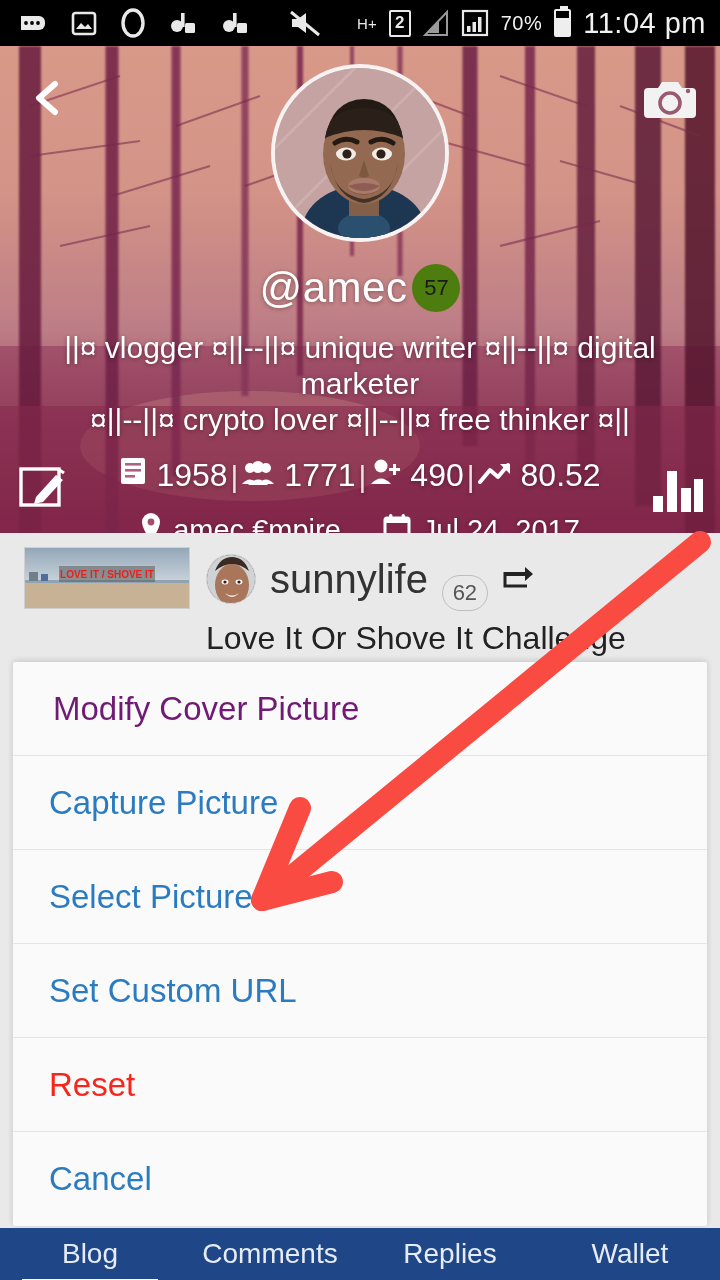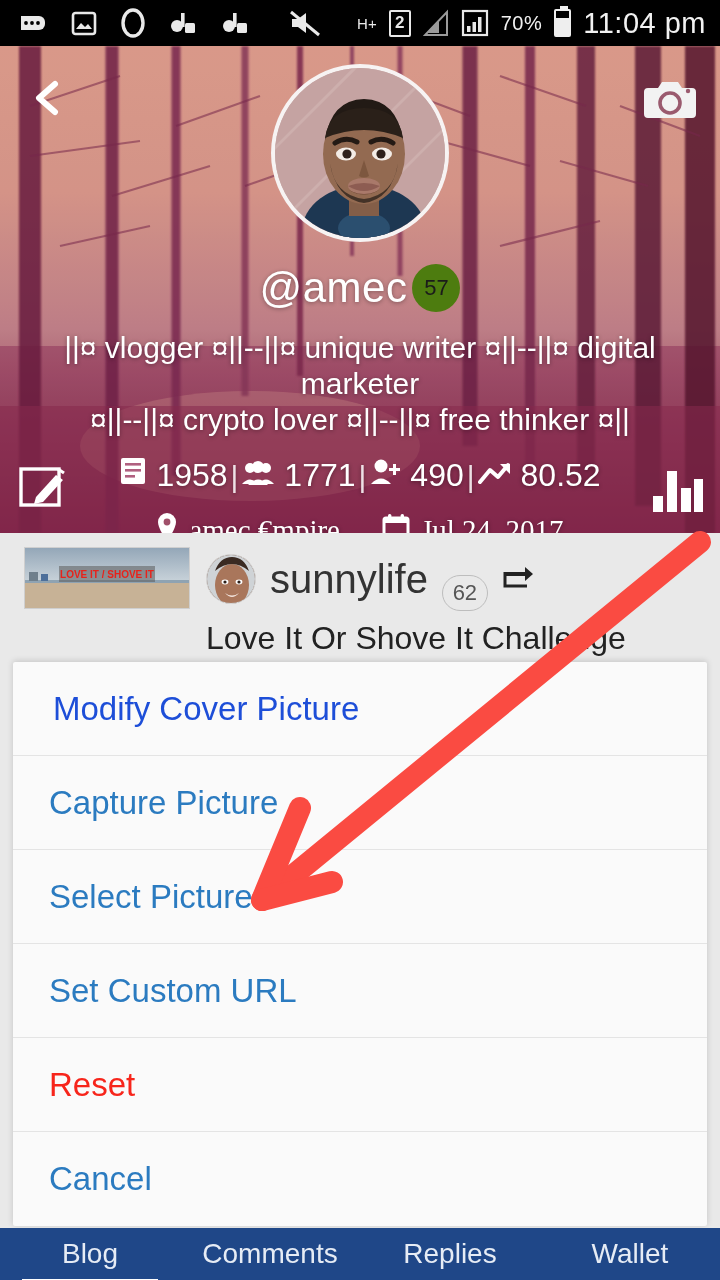--- a/index.html
+++ b/index.html
@@ -84,21 +84,21 @@
     color:#fff; font-size:32px; text-shadow:0 1px 4px rgba(0,0,0,.4);
   }
   .stat{ display:flex; align-items:center; gap:9px; }
   .sep{ opacity:.85; font-size:30px; padding:0 3px; }
 
   .meta{
     position:absolute; top:466px; left:0; width:100%;
     display:flex; align-items:center; justify-content:center; gap:42px;
     color:#fff; font-size:29px; text-shadow:0 1px 4px rgba(0,0,0,.4);
   }
-  .meta-item{ display:flex; align-items:center; gap:11px;font-family:Liberation Serif, serif; }
+  .meta-item{ display:flex; align-items:center; gap:11px; }
 
   .edit-icon{ position:absolute; left:18px; top:415px; width:48px; height:48px; cursor:pointer; }
   .chart-icon{ position:absolute; right:16px; top:418px; width:54px; height:50px; cursor:pointer; }
 
   
   .feed{
     position:absolute; top:533px; left:0; width:720px; height:700px;
     background:#e9e9e9;
   }
   .post{
@@ -133,21 +133,21 @@
     background:#fafafa; border-radius:2px;
     box-shadow:0 -1px 6px rgba(0,0,0,.16);
     overflow:hidden;
   }
   .sheet-row{
     height:94px; display:flex; align-items:center;
     padding:0 36px; border-bottom:1px solid #e4e4e4;
     font-size:33px;
   }
   .sheet-row:last-child{ border-bottom:none; }
-  .sheet-title{ color:#1d4ed8;padding-left:40px; }
+  .sheet-title{ color:#701a75;padding-left:40px; }
   .sheet-blue{ color:#2b7bc0; cursor:pointer; }
   .sheet-red{ color:#f7251b; cursor:pointer; }
 
   
   .annot-arrow{ position:absolute; left:0; top:0; width:720px; height:1280px; pointer-events:none; }
 
   
   .bottomnav{
     position:absolute; bottom:0; left:0; width:720px; height:52px;
     background:#1f4788; display:flex; align-items:center;

